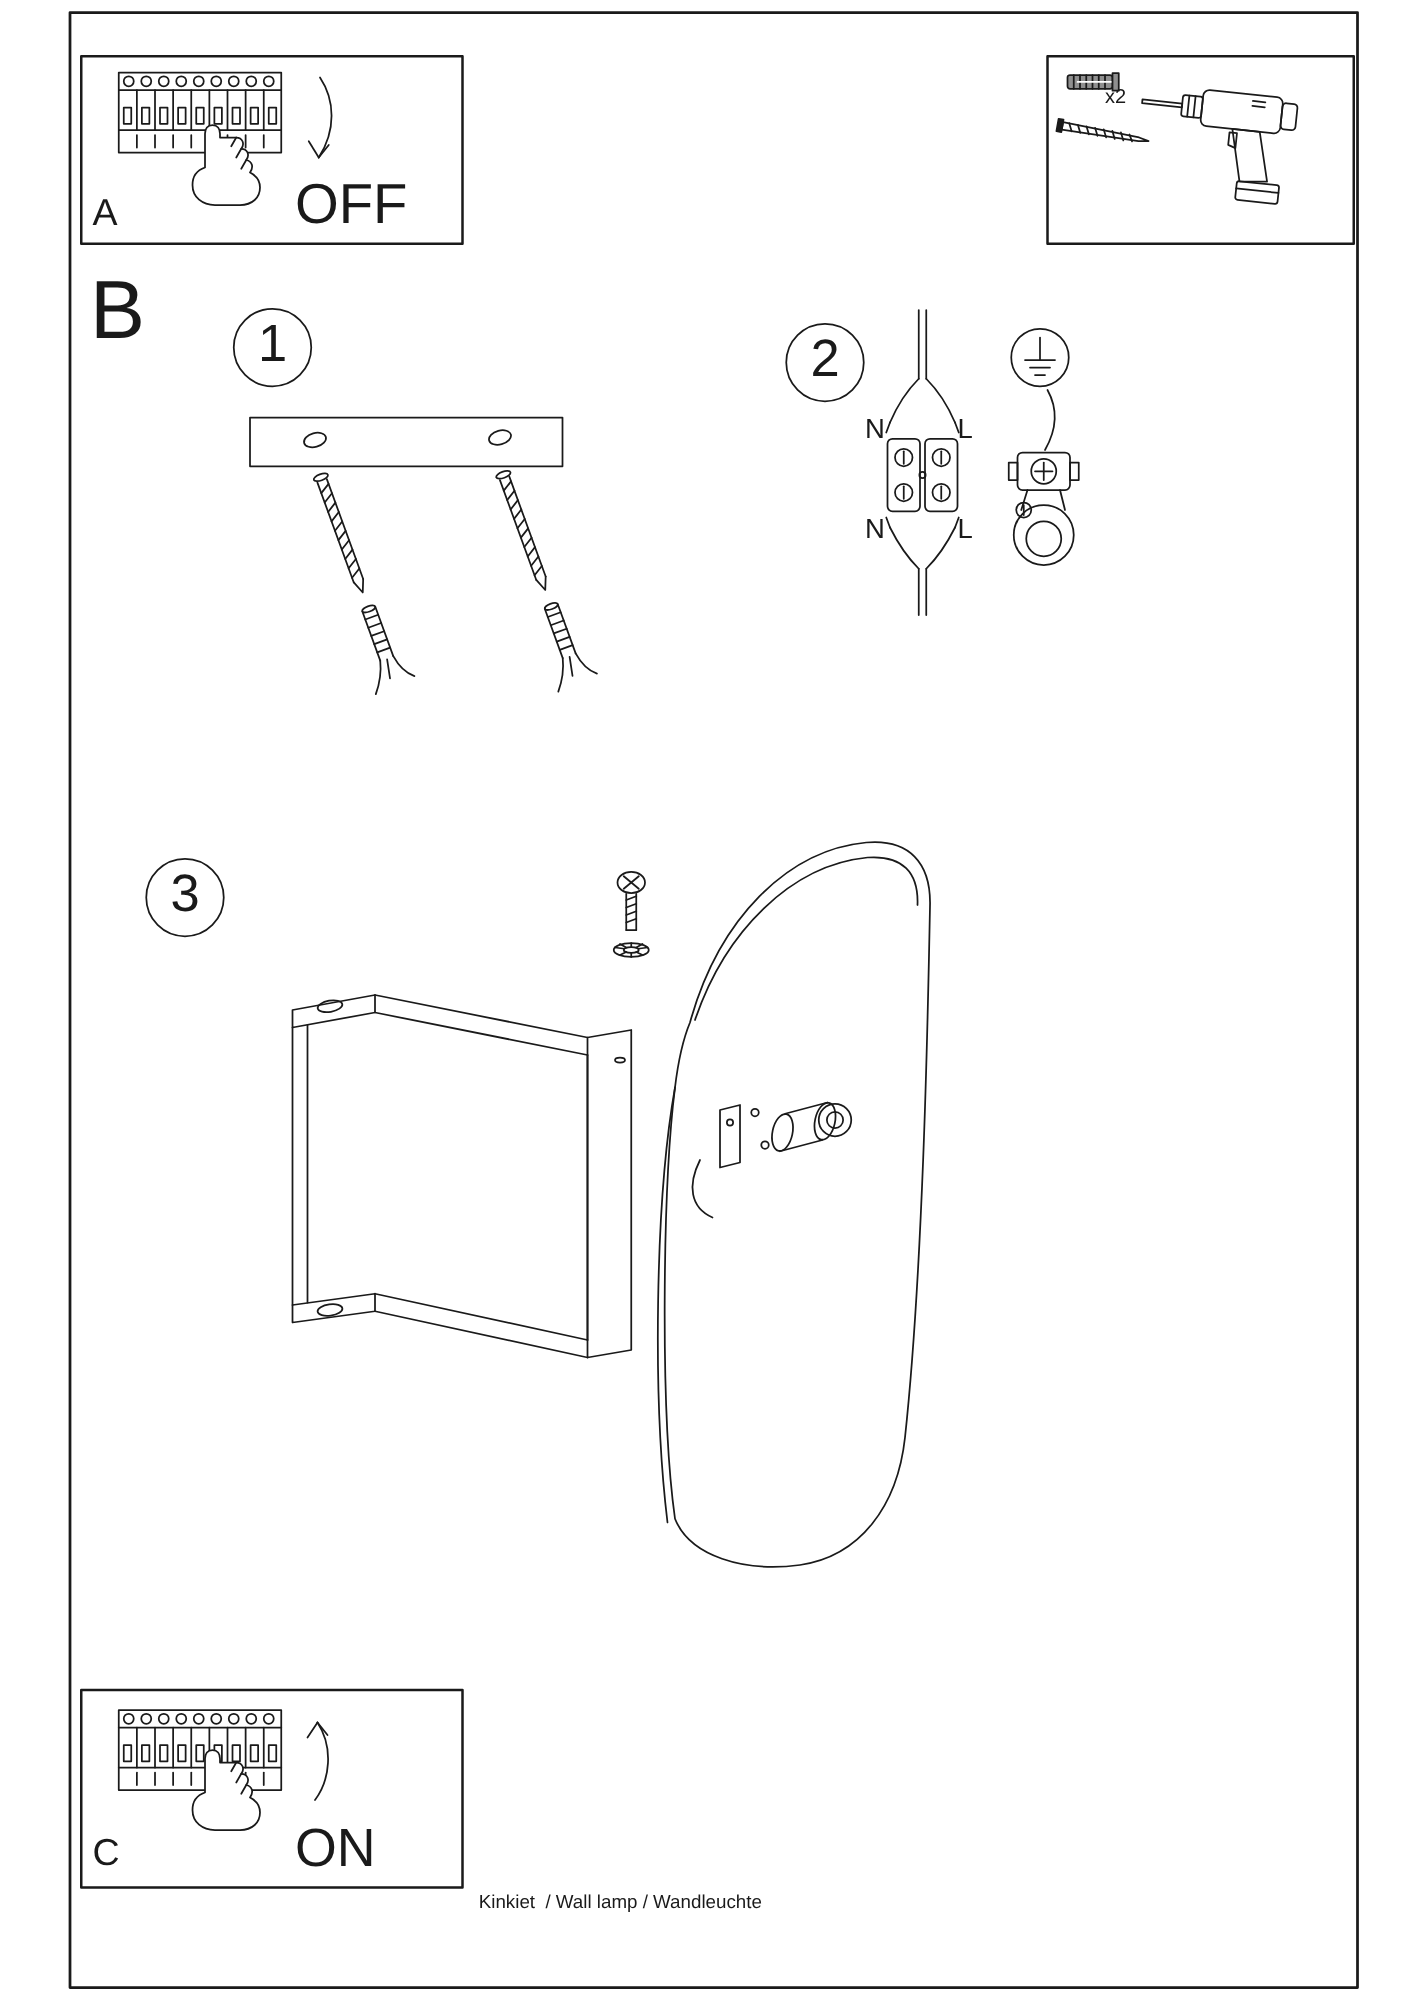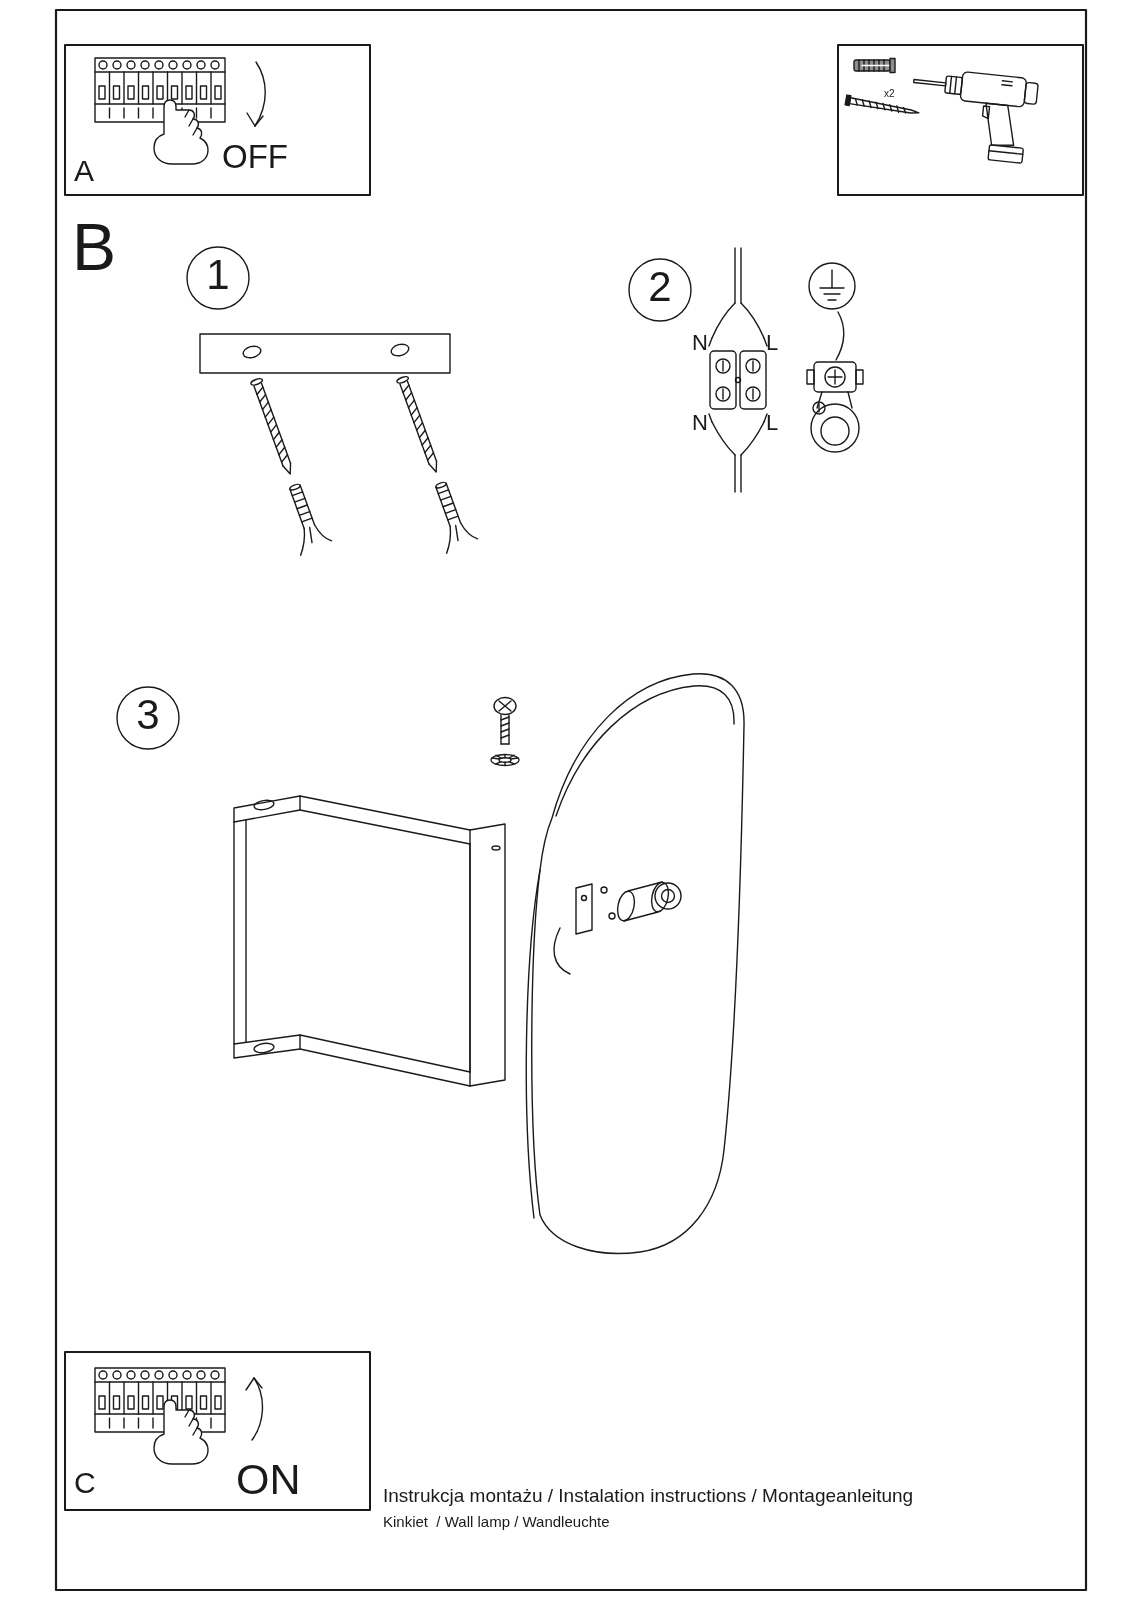--- a/index.html
+++ b/index.html
@@ -299,34 +299,33 @@
       <use href="#hand" transform="translate(170,1400)"></use>
       <g>
         <path d="M 252,1440 C 264,1424 267,1398 254,1378"></path>
         <path d="M 254,1378 L 246,1390"></path>
         <path d="M 254,1378 L 262,1388"></path>
       </g>
     </g>
   </svg>
 
   <div class="t" style="left:74px;top:156px;font-size:30px;">A</div>
-  <div class="t" style="left:222px;top:140px;font-size:33px;">OFF</div>
-
-  <div class="t" style="left:884px;top:89px;font-size:10px;">x2</div>
+  <div class="t" style="left:236px;top:140px;font-size:45px;">OFF</div>
+
+  <div class="t" style="left:884px;top:70px;font-size:16px;">x2</div>
 
   <div class="t" style="left:72px;top:214px;font-size:66px;">B</div>
 
   <div class="t center" style="left:188px;top:254px;width:60px;font-size:42px;">1</div>
   <div class="t center" style="left:630px;top:266px;width:60px;font-size:42px;">2</div>
   <div class="t center" style="left:118px;top:694px;width:60px;font-size:42px;">3</div>
 
   <div class="t" style="left:692px;top:332px;font-size:22px;">N</div>
   <div class="t" style="left:766px;top:332px;font-size:22px;">L</div>
   <div class="t" style="left:692px;top:412px;font-size:22px;">N</div>
   <div class="t" style="left:766px;top:412px;font-size:22px;">L</div>
 
   <div class="t" style="left:74px;top:1468px;font-size:30px;">C</div>
   <div class="t" style="left:236px;top:1458px;font-size:43px;">ON</div>
 
-  <div class="t" style="left:383px;top:1486px;font-size:19px;">Instrukcja montażu / Instalation instructions / Montageanleitung</div>
   <div class="t" style="left:383px;top:1514px;font-size:15px;">Kinkiet  / Wall lamp / Wandleuchte</div>
 
 </div>
 
 </body></html>

